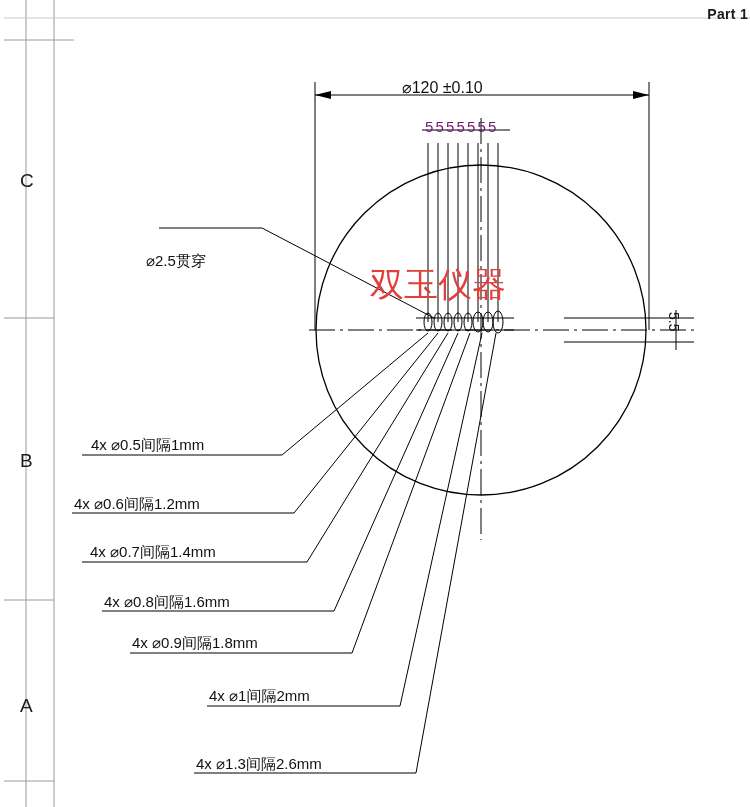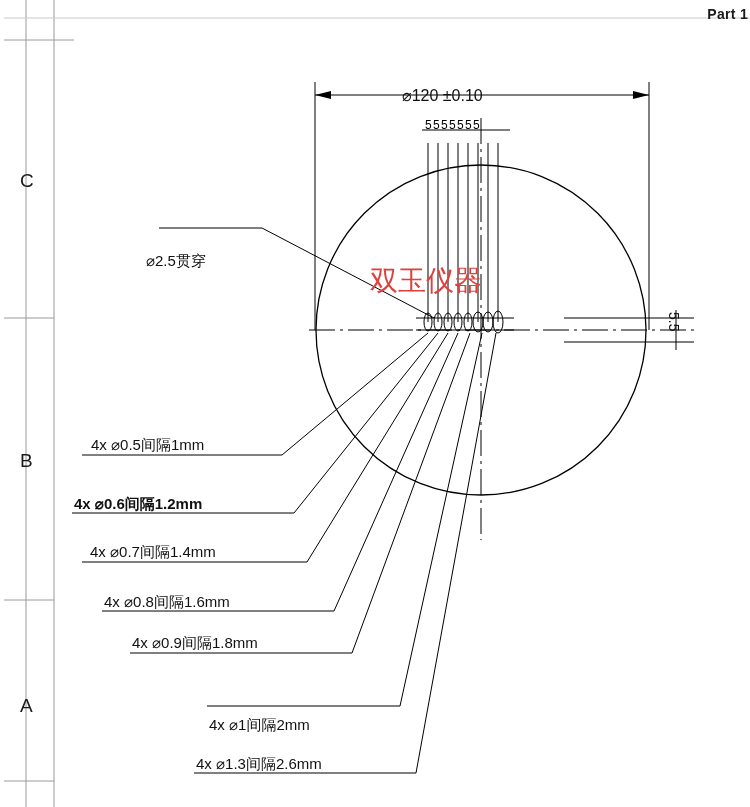--- a/index.html
+++ b/index.html
@@ -34,28 +34,28 @@
     font-family:"Liberation Sans", sans-serif;
   }
   .dimtop{
     position:absolute;
     font-size:16px;
     color:#111;
     white-space:nowrap;
   }
   .stack5{
     position:absolute;
-    font-size:12px;
-    color:#000000;
+    font-size:15px;
+    color:#701a75;
     letter-spacing:-1px;
     white-space:nowrap;
   }
   .watermark{
     position:absolute;
-    font-size:28px;
+    font-size:34px;
     color:#e0403c;
     white-space:nowrap;
     font-family:"Liberation Serif", serif;
   }
   .side55{
     position:absolute;
     font-size:14px;
     color:#111;
     transform:rotate(90deg);
     transform-origin:left top;
@@ -159,31 +159,31 @@
       <line x1="412" y1="773" x2="492" y2="333"></line>
     </g>
   </svg>
 
   <div class="hdr">Part 1</div>
 
   <div class="zone" style="left:16px;top:170px;">C</div>
   <div class="zone" style="left:16px;top:450px;">B</div>
   <div class="zone" style="left:16px;top:695px;">A</div>
 
-  <div class="dimtop" style="left:398px;top:78px;margin-top:8px;">⌀120 ±0.10</div>
+  <div class="dimtop" style="left:398px;top:78px;">⌀120 ±0.10</div>
 
   <div class="stack5" style="left:421px;top:118px;">5 5 5 5 5 5 5</div>
 
   <div class="lbl" style="left:142px;top:208px;margin-top:44px;">⌀2.5贯穿</div>
 
   <div class="watermark" style="left:366px;top:262px;">双玉仪器</div>
 
   <div class="side55" style="left:678px;top:312px;">5.5</div>
 
   <div class="lbl" style="left:80px;top:436px;margin-left:7px;">4x ⌀0.5间隔1mm</div>
-  <div class="lbl" style="left:70px;top:495px;font-weight:bold;">4x ⌀0.6间隔1.2mm</div>
+  <div class="lbl" style="left:70px;top:495px;">4x ⌀0.6间隔1.2mm</div>
   <div class="lbl" style="left:80px;top:543px;margin-left:6px;">4x ⌀0.7间隔1.4mm</div>
   <div class="lbl" style="left:100px;top:593px;">4x ⌀0.8间隔1.6mm</div>
   <div class="lbl" style="left:128px;top:634px;">4x ⌀0.9间隔1.8mm</div>
-  <div class="lbl" style="left:205px;top:687px;margin-top:29px;">4x ⌀1间隔2mm</div>
+  <div class="lbl" style="left:205px;top:687px;">4x ⌀1间隔2mm</div>
   <div class="lbl" style="left:192px;top:755px;">4x ⌀1.3间隔2.6mm</div>
 
 </div>
 
 </body></html>

